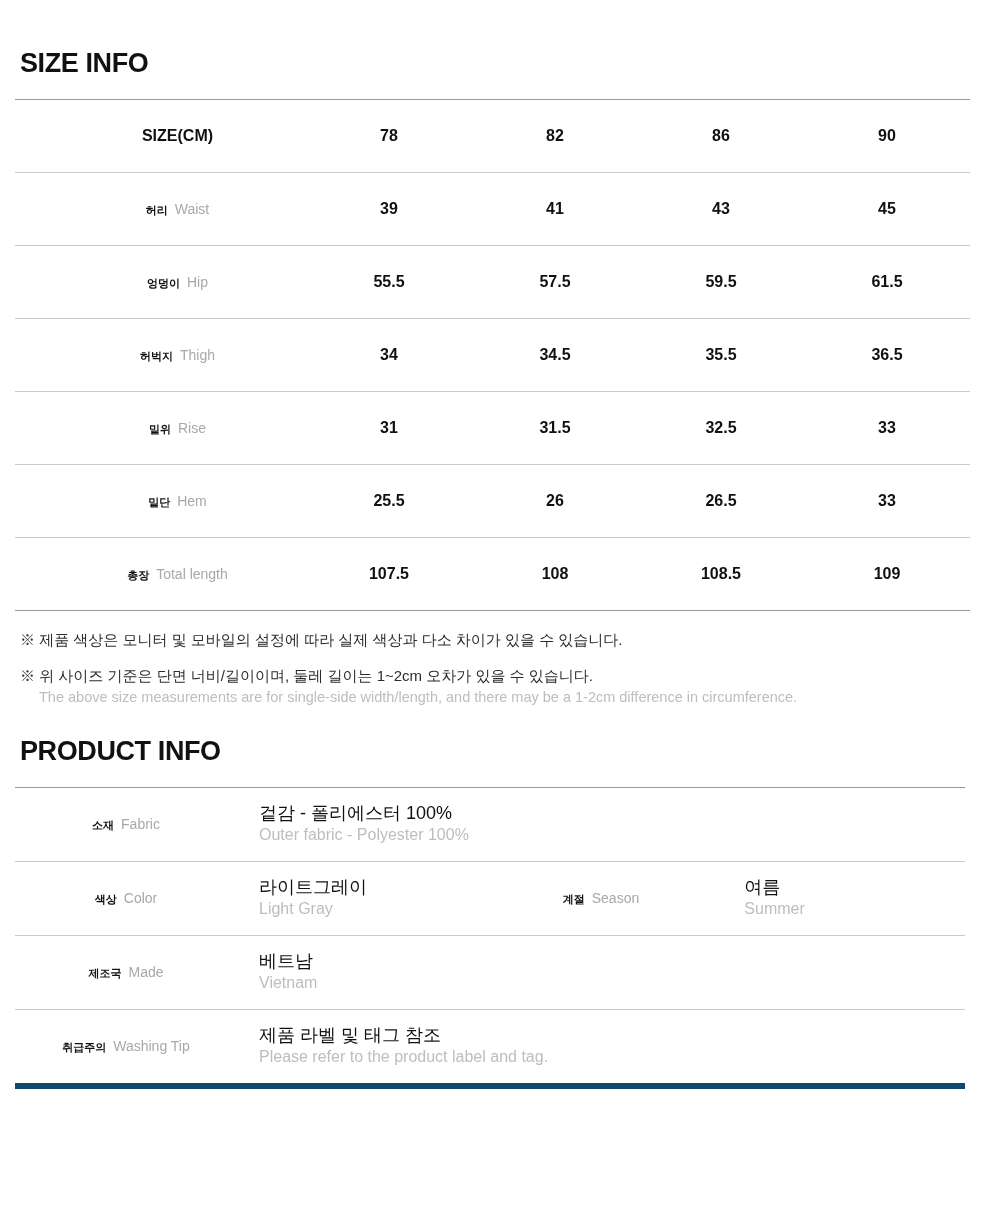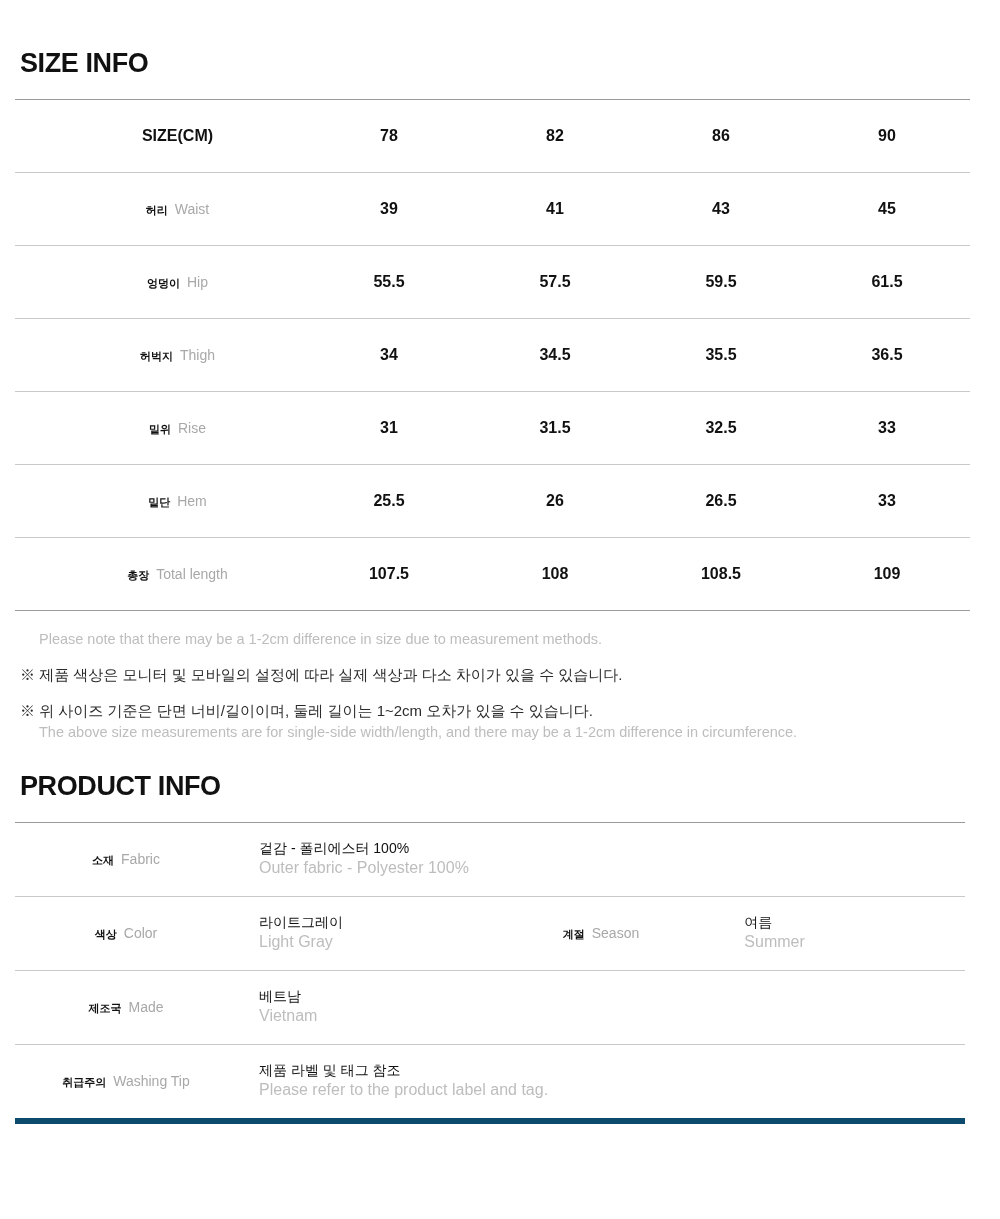--- a/index.html
+++ b/index.html
@@ -109,21 +109,21 @@
     width: 220px;
     text-align: center;
   }
   td.p-label2 {
     width: 225px;
     text-align: center;
   }
   td.p-value { padding-left: 22px; }
   td.p-value2 { padding-left: 22px; }
   .v-ko {
-    font-size: 14px;
+    font-size: 18px;
     color: #111111;
     line-height: 1.28;
   }
   .v-en {
     font-size: 16px;
     color: #bdbdbd;
     line-height: 1.28;
   }
 </style>
 </head>
@@ -202,21 +202,20 @@
         <td class="val">107.5</td>
         <td class="val">108</td>
         <td class="val">108.5</td>
         <td class="val">109</td>
       </tr>
     </tbody>
   </table>
 
   <div class="notes">
     <div class="note">
-      <div class="note-en">Please note that there may be a 1-2cm difference in size due to measurement methods.</div>
     </div>
     <div class="note">
       <div class="note-ko">※ 제품 색상은 모니터 및 모바일의 설정에 따라 실제 색상과 다소 차이가 있을 수 있습니다.</div>
     </div>
     <div class="note">
       <div class="note-ko">※ 위 사이즈 기준은 단면 너비/길이이며, 둘레 길이는 1~2cm 오차가 있을 수 있습니다.</div>
       <div class="note-en">The above size measurements are for single-side width/length, and there may be a 1-2cm difference in circumference.</div>
     </div>
   </div>
 

